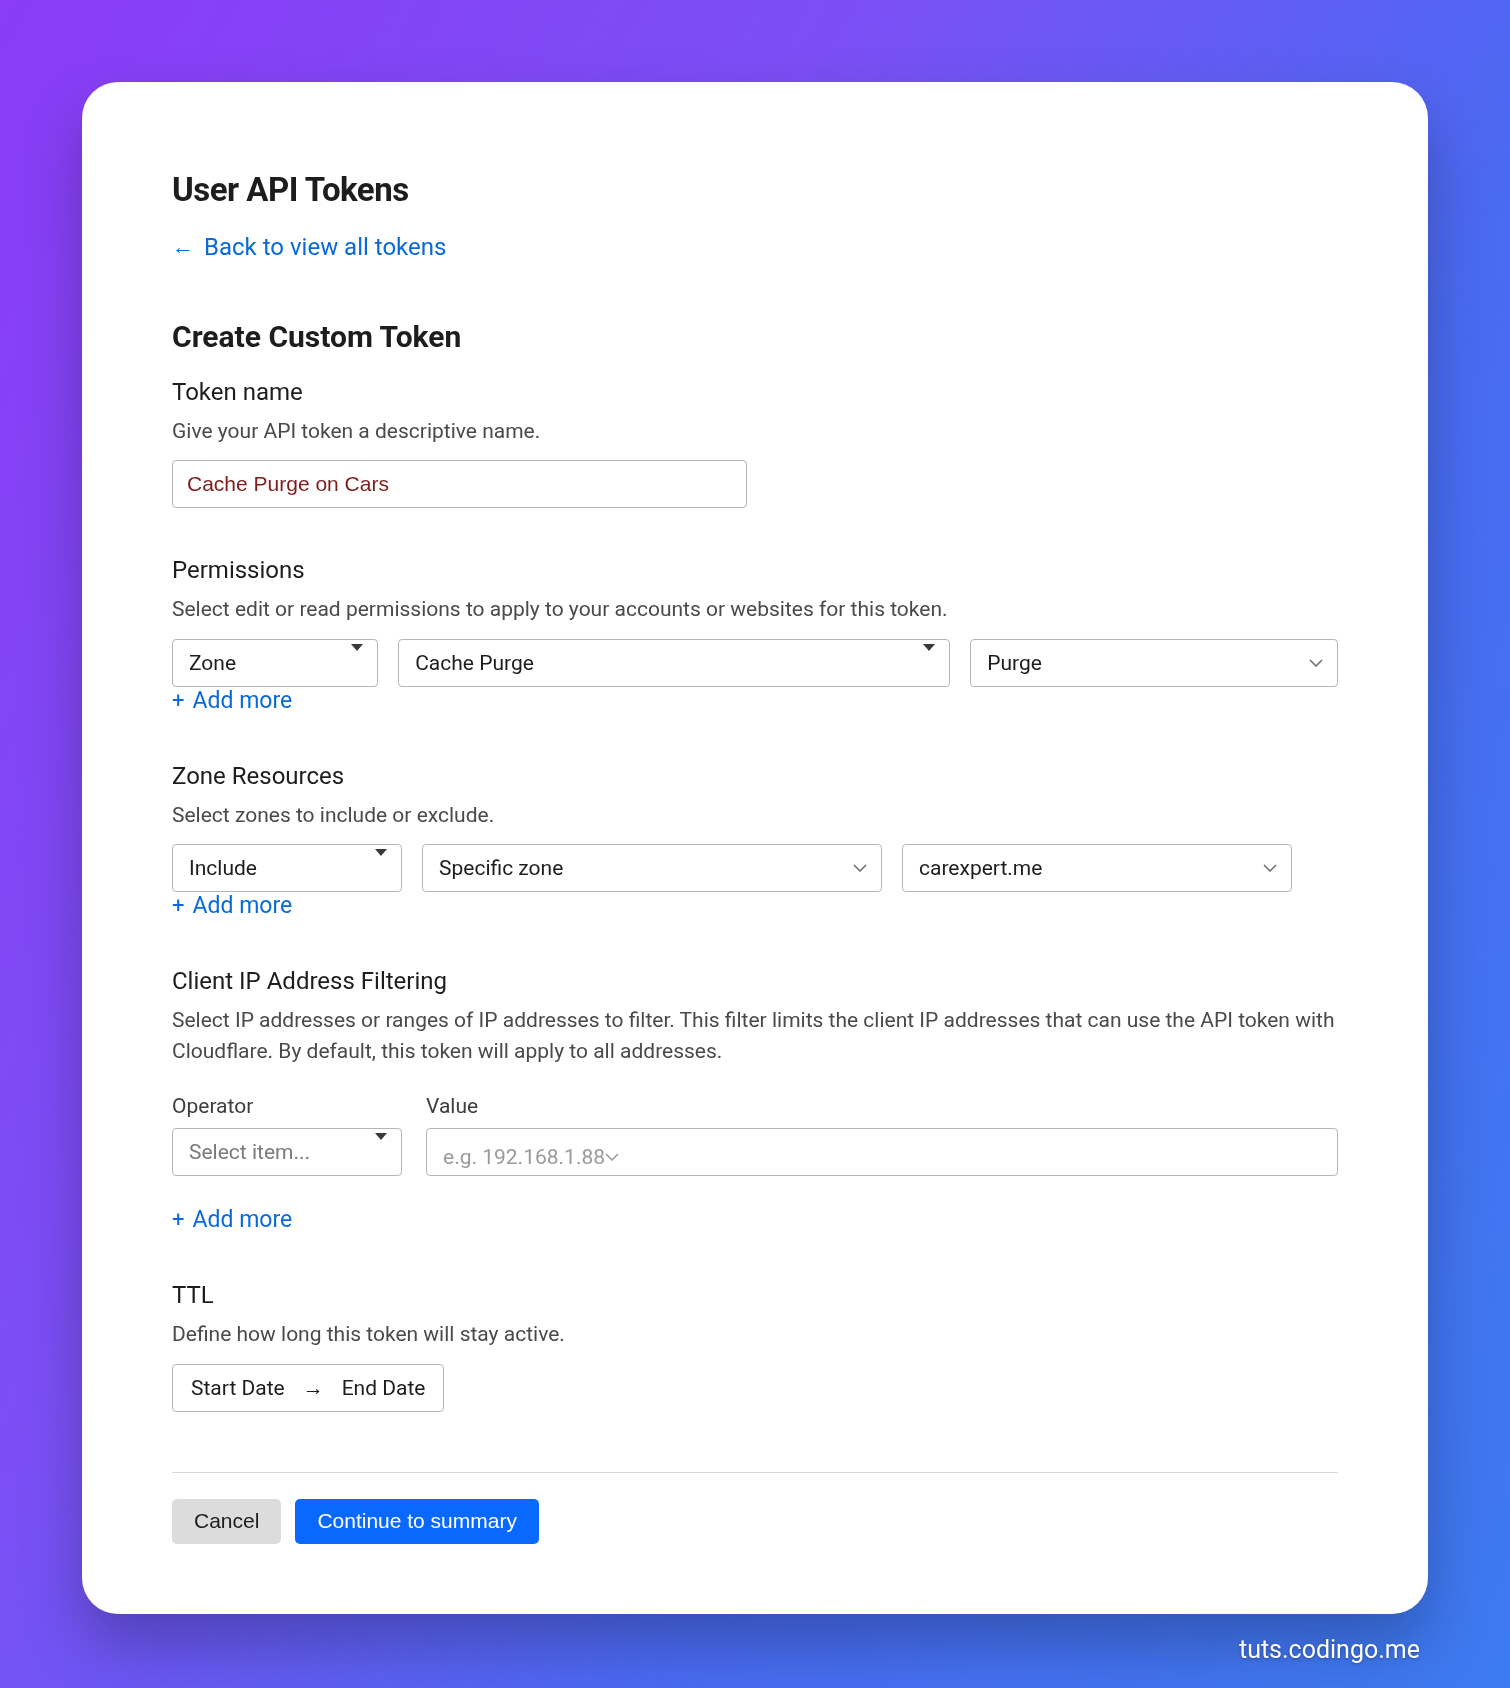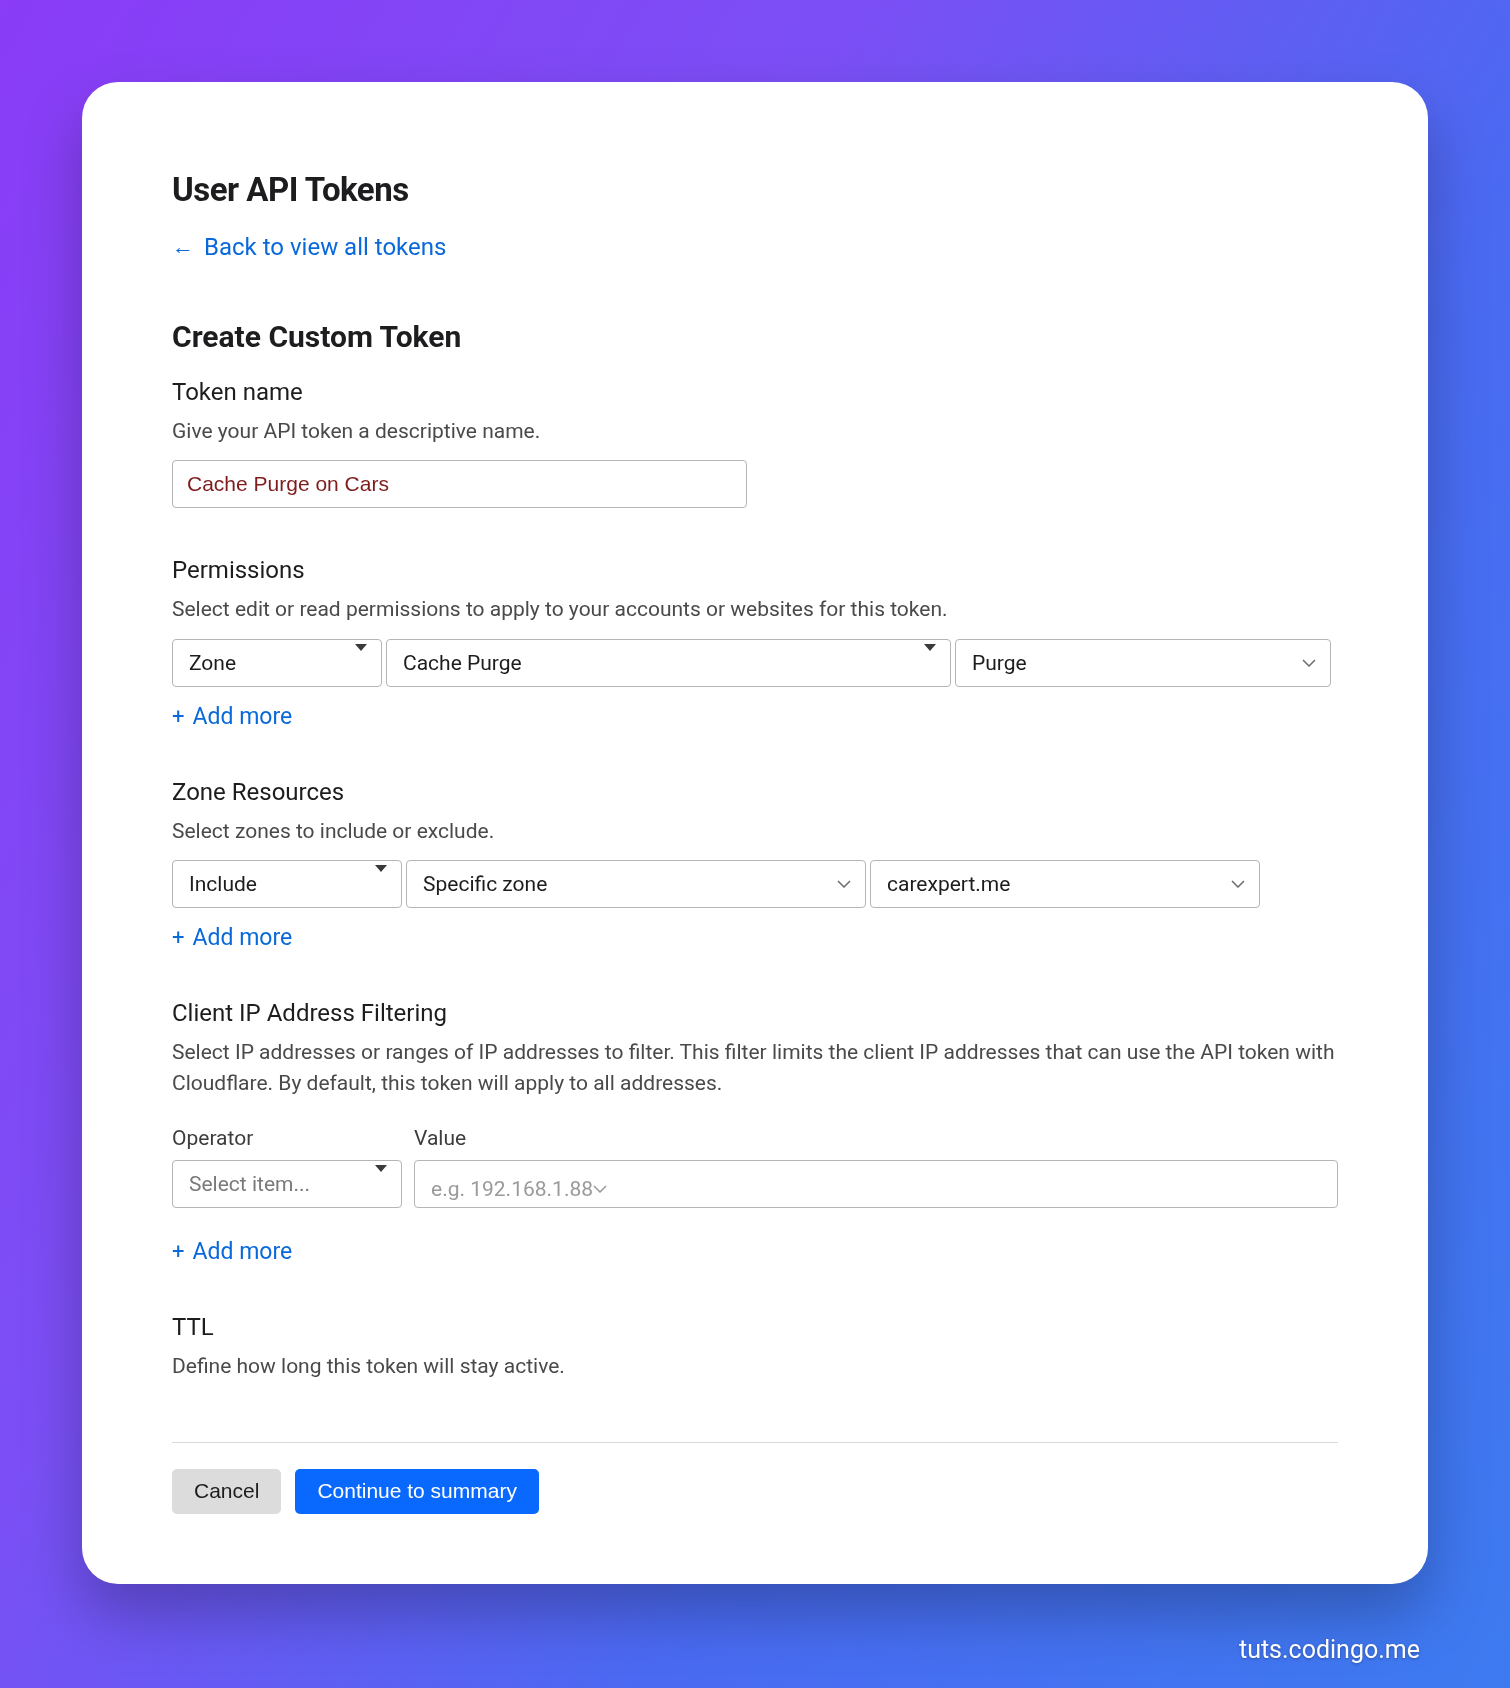--- a/index.html
+++ b/index.html
@@ -62,21 +62,21 @@
   .text-input {
     width: 575px;
     height: 48px;
     border: 1px solid #b5b5b5;
     border-radius: 4px;
     padding: 0 14px;
     font-size: 21px;
     color: #7f1d1d;
     background: #fff;
   }
-  .row { display: flex; gap: 4px; margin-bottom: 16px; }
+  .row { display: flex; gap: 20px; }
   .select {
     position: relative;
     height: 48px;
     border: 1px solid #b5b5b5;
     border-radius: 4px;
     background: #fff;
     display: flex;
     align-items: center;
     padding: 0 44px 0 16px;
     font-size: 21px;
@@ -104,21 +104,21 @@
     color: #0969da;
     font-size: 23px;
     cursor: pointer;
   }
   .add-more .plus { font-size: 22px; font-weight: 400; }
   .col-label {
     font-size: 21px;
     color: #3d3d3d;
     margin-bottom: 10px;
   }
-  .ip-row { display: flex; gap: 12px; margin-top: 28px; }
+  .ip-row { display: flex; gap: 24px; margin-top: 28px; }
   .ip-col-op { width: 230px; }
   .ip-col-val { flex: 1; max-width: 930px; }
   .ip-value {
     width: 100%;
     height: 48px;
     border: 1px solid #b5b5b5;
     border-radius: 4px;
     position: relative;
     display: flex;
     align-items: center;
@@ -282,20 +282,25 @@
     <div class="add-more">
       <span class="plus">+</span>
       <span>Add more</span>
     </div>
   </div>
 
   
   <div class="field-block">
     <div class="field-label">TTL</div>
     <div class="field-help">Define how long this token will stay active.</div>
+    <div class="ttl-box">
+      <span>Start Date</span>
+      <span class="ttl-arrow">→</span>
+      <span>End Date</span>
+    </div>
   </div>
 
   <hr class="divider">
 
   <div class="footer-buttons">
     <button class="btn btn-secondary">
       <span>Cancel</span>
     </button>
     <button class="btn btn-primary">
       <span>Continue to summary</span>

